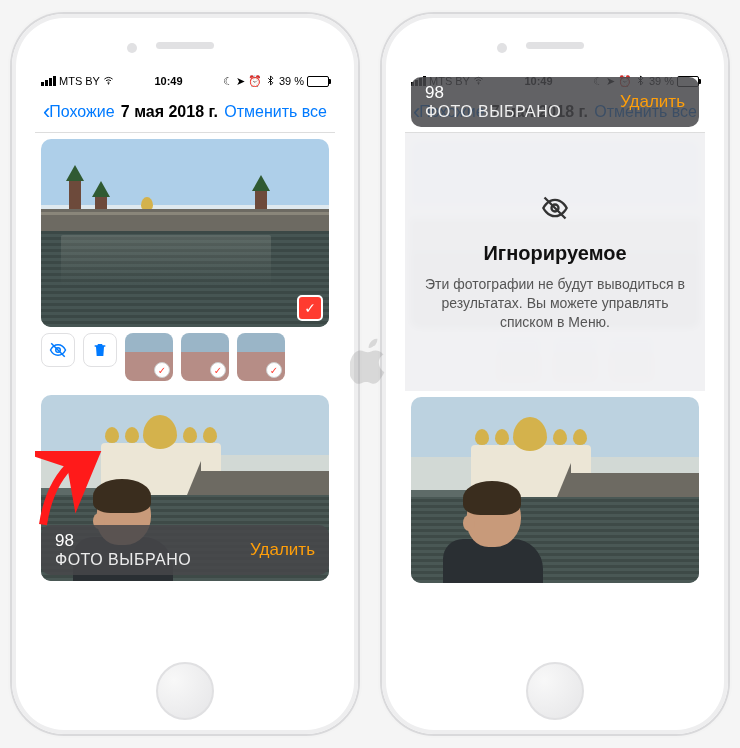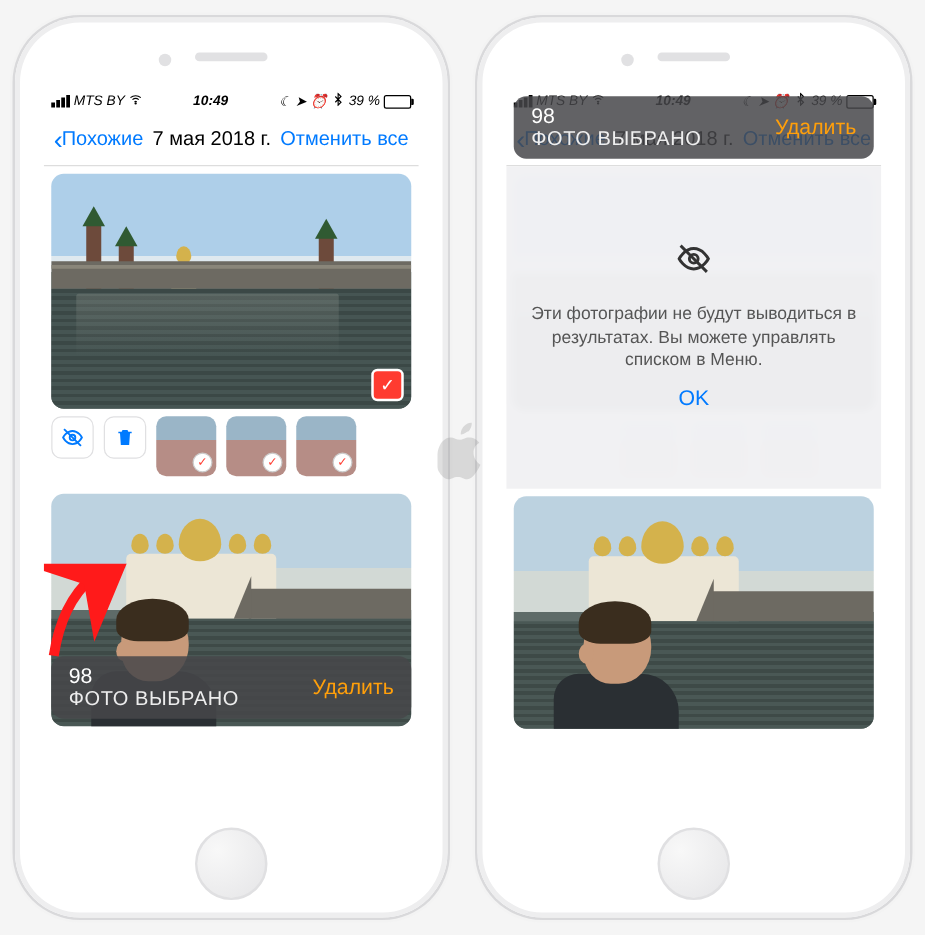--- a/index.html
+++ b/index.html
@@ -78,21 +78,20 @@
     height: 20px;
     width: 100%;
     display: flex;
     align-items: center;
     justify-content: space-between;
     font-size: 11px;
     font-weight: 500;
     padding: 0 6px;
     box-sizing: border-box;
     color: #000;
-    font-style: italic;
   }
   .statusbar .left, .statusbar .right { display: flex; align-items: center; gap: 3px; }
   .statusbar .signal {
     display: inline-flex; align-items: flex-end; gap: 1px;
   }
   .statusbar .signal span {
     width: 3px; background:#000; display:inline-block;
   }
   .statusbar .signal span:nth-child(1){height:4px}
   .statusbar .signal span:nth-child(2){height:6px}
@@ -117,21 +116,21 @@
     align-items: center;
     justify-content: space-between;
     padding: 0 8px;
     box-sizing: border-box;
     border-bottom: 0.5px solid #ddd;
   }
   .navbar .back {
     display: flex; align-items: center; color: #007aff; font-size: 16px;
   }
   .navbar .back .chev { font-size: 22px; margin-right: -1px; line-height: 1; }
-  .navbar .title { font-size: 16px; font-weight: 400; color: #000; }
+  .navbar .title { font-size: 16px; font-weight: 700; color: #000; }
   .navbar .action { color: #007aff; font-size: 16px; }
 
   
   .content {
     position: relative;
     width: 100%;
     flex: 1;
   }
 
   
@@ -519,22 +518,22 @@
           </div>
 
           <div class="alert-backdrop" style="bottom:auto; height:258px;">
             <div class="alert-icon">
               <svg viewBox="0 0 24 24" width="28" height="28" fill="none" stroke="#333" stroke-width="2">
                 <path d="M2 12s3.5-7 10-7 10 7 10 7-3.5 7-10 7S2 12 2 12z"></path>
                 <circle cx="12" cy="12" r="3"></circle>
                 <line x1="3" y1="3" x2="21" y2="21"></line>
               </svg>
             </div>
+            <div class="alert-title">Игнорируемое</div>
             <div class="alert-body">Эти фотографии не будут выводиться в результатах. Вы можете управлять списком в Меню.</div>
-            <div class="alert-ok">OK</div>
           </div>
 
           <div class="photo2" style="position:absolute; left:0; right:0; top:258px; margin:6px;">
             <div class="cathedral">
               <div class="smalldome d1"></div>
               <div class="smalldome d2"></div>
               <div class="smalldome d3"></div>
               <div class="smalldome d4"></div>
             </div>
             <div class="bridge"></div>

